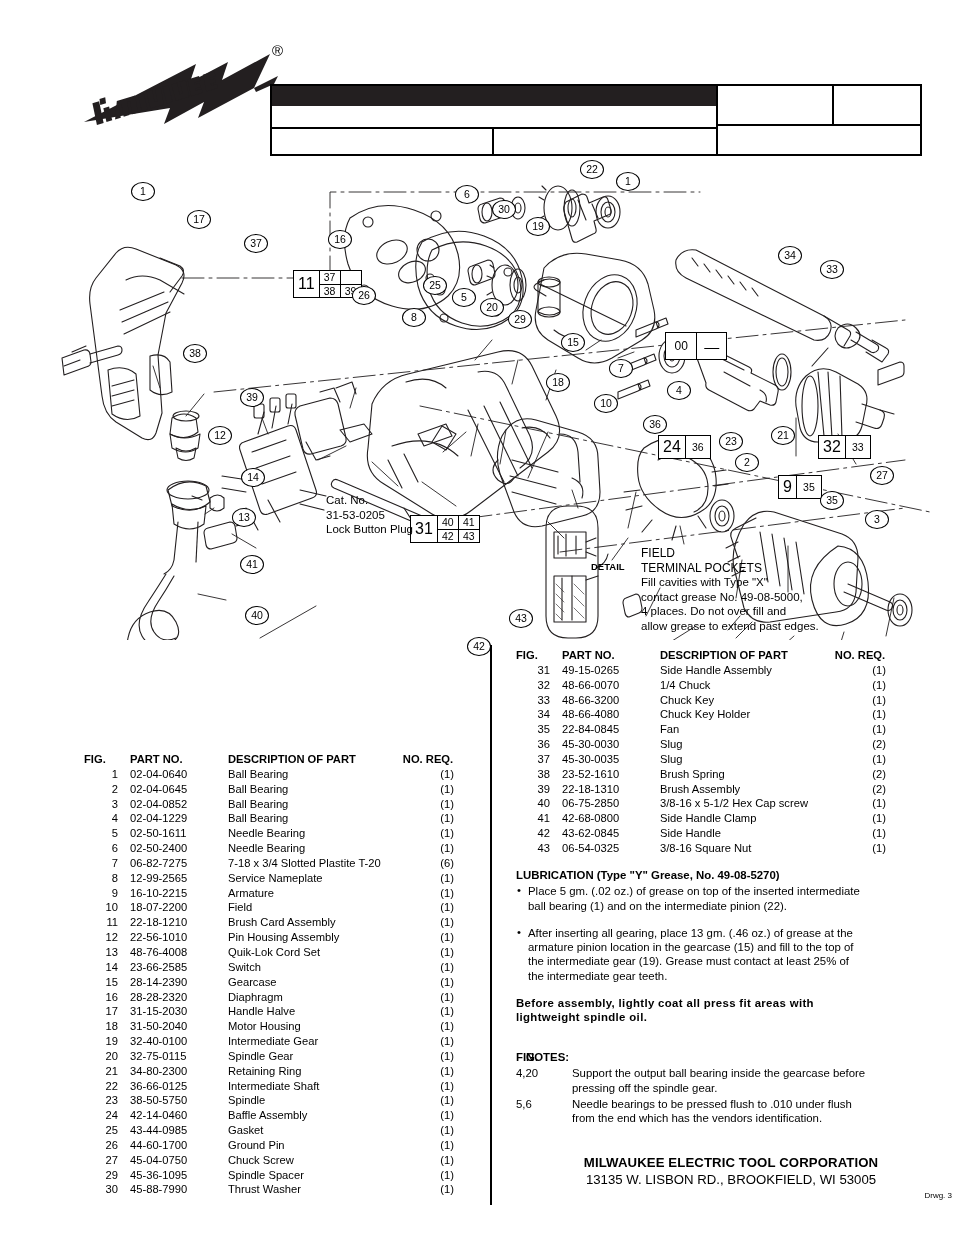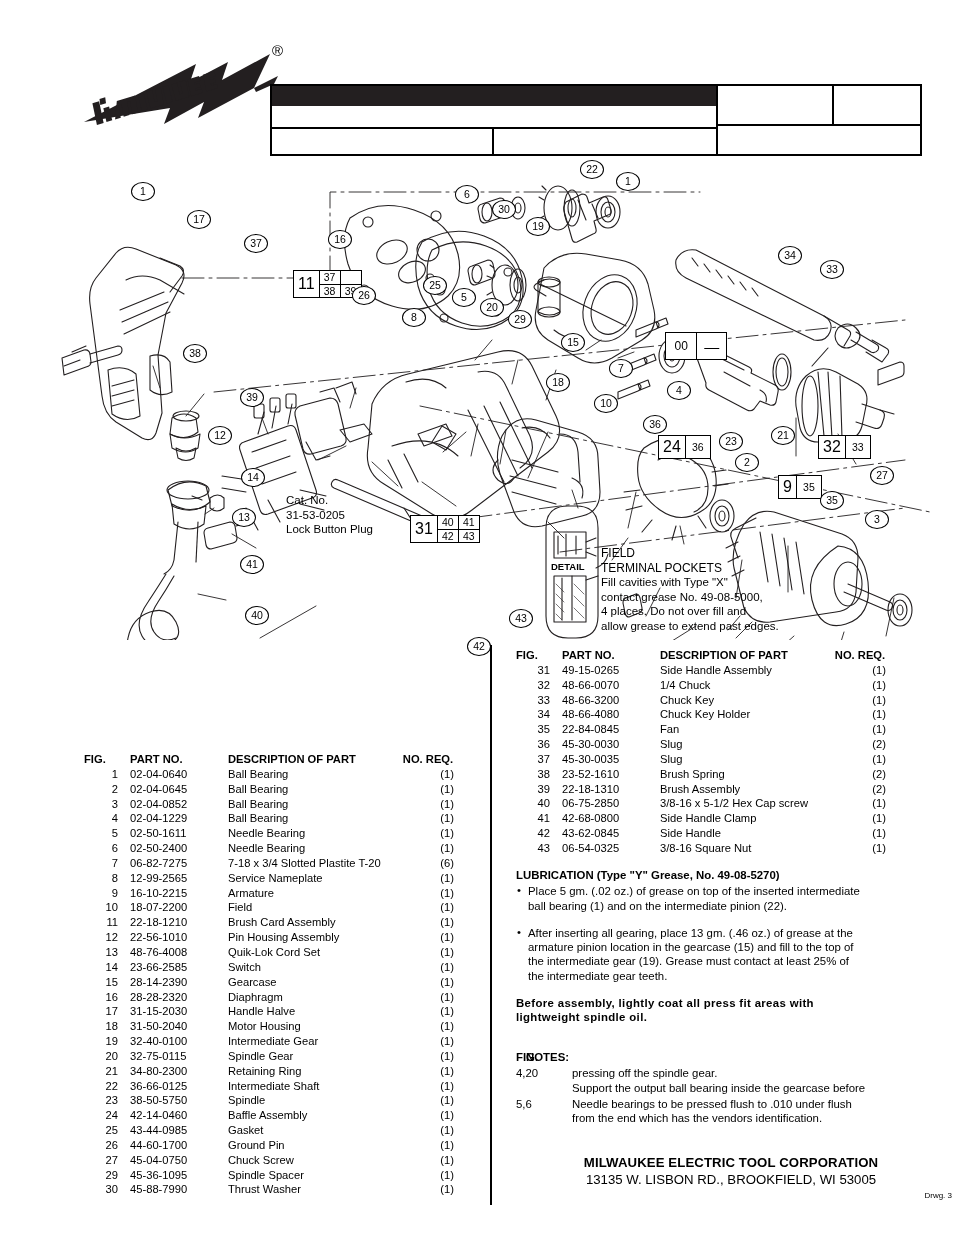--- a/index.html
+++ b/index.html
@@ -45,21 +45,21 @@
   .cbox .gc + .gc{border-left:1.3px solid #000;}
   .cbox .single{display:flex;align-items:center;justify-content:center;
                 width:24px;font-size:10.5px;}
 
   #box00{position:absolute;left:665px;top:172px;width:62px;height:28px;
          border:1.6px solid #000;display:flex;box-sizing:border-box;background:#fff;}
   #box00 .b0{width:31px;border-right:1.6px solid #000;display:flex;
              align-items:center;justify-content:center;font-size:12px;}
   #box00 .b1{width:29px;display:flex;align-items:center;justify-content:center;font-size:15px;}
 
-  .dlabel{position:absolute;font-size:11.5px;line-height:14.5px;}
+  .dlabel{position:absolute;font-size:11.5px;line-height:14.5px;margin-left:40px;}
   .dlabel.bold{font-weight:bold;}
 
   
   .parts-table{position:absolute;font-size:11.2px;line-height:14.85px;}
   .pt-head{font-weight:bold;}
   .pt-row{position:relative;height:14.85px;white-space:nowrap;}
   .c-fig{position:absolute;width:34px;text-align:right;}
   .c-part{position:absolute;left:46px;width:86px;text-align:left;}
   .c-desc{position:absolute;left:144px;}
   .c-req{position:absolute;left:326px;width:44px;text-align:right;}
@@ -810,22 +810,22 @@
   </div>
 </div>
 
 <div id="notes">
   <div class="nrow nhead">
     <span class="nfig">FIG.</span>
     <span class="ntxt" style="display:inline-block;margin-left:10px;">NOTES:</span>
   </div>
   <div class="nrow">
     <span class="nfig">4,20</span>
+    <div class="ntxt">Support the output ball bearing inside the gearcase before</div>
     <div class="ntxt">pressing off the spindle gear.</div>
-    <div class="ntxt">Support the output ball bearing inside the gearcase before</div>
   </div>
   <div class="nrow" style="margin-top:0;">
     <span class="nfig">5,6</span>
     <div class="ntxt">Needle bearings to be pressed flush to .010 under flush</div>
     <div class="ntxt">from the end which has the vendors identification.</div>
   </div>
 </div>
 
 <div id="footer">
   <div class="f1">MILWAUKEE ELECTRIC TOOL CORPORATION</div>

